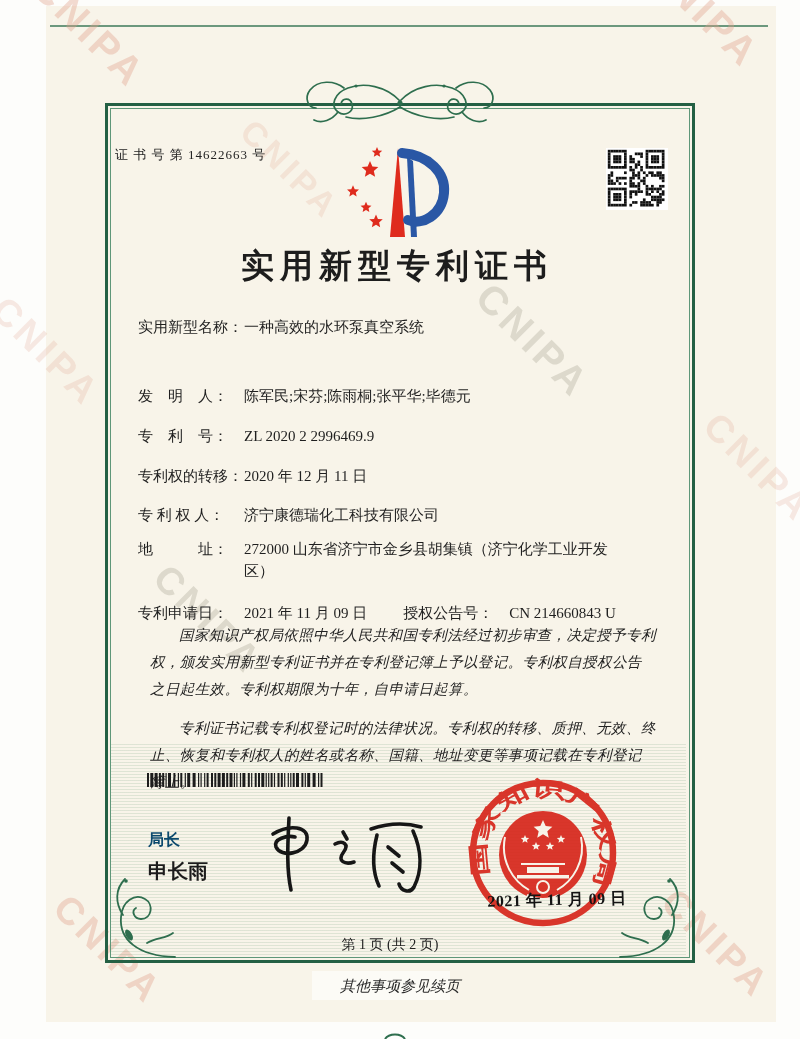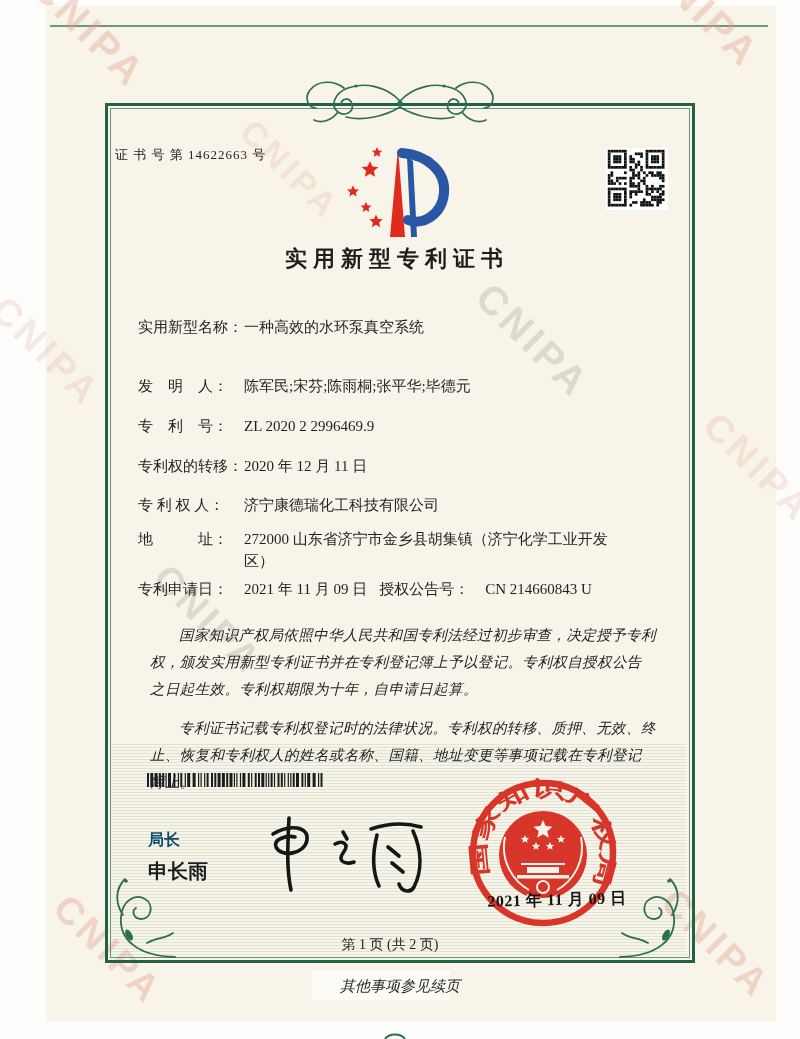--- a/index.html
+++ b/index.html
@@ -14,30 +14,30 @@
   .wm.grey{color:rgba(150,148,130,.28);}
   
   .frame{position:absolute;left:105px;top:103px;width:584px;height:854px;border:3px solid #246044;}
   .frame::after{content:"";position:absolute;inset:2px;border:1px solid #5f9779;}
   .texture-band{position:absolute;left:110px;top:744px;width:576px;height:214px;
       background:repeating-linear-gradient(180deg, rgba(96,148,110,.17) 0 1px, rgba(233,238,226,0) 1px 3px);}
   .cert-no{position:absolute;left:115px;top:146px;font-size:13px;color:#222;letter-spacing:1px;}
   .qr{position:absolute;left:606px;top:148px;width:62px;height:62px;background:#fff;}
   .logo{position:absolute;left:335px;top:141px;width:130px;height:100px;}
   .title{position:absolute;left:105px;top:244px;width:584px;text-align:center;
-      font-size:22px;font-weight:bold;color:#1d1d1d;letter-spacing:6px;}
+      font-size:33px;font-weight:bold;color:#1d1d1d;letter-spacing:6px;}
   .fields{position:absolute;left:138px;top:316px;width:528px;font-size:15px;color:#1f1f1f;}
   .row{display:flex;line-height:22px;margin-bottom:18px;}
-  .row.r1{margin-bottom:37px;}
+  .row.r1{margin-bottom:47px;}
   .row.r4{margin-bottom:17px;}
   .row.r5{margin-bottom:12px;}
-  .row.r6{margin-bottom:6px;}
+  .row.r6{margin-bottom:20px;}
   .flabel{flex:0 0 106px;white-space:nowrap;}
   .fvalue{white-space:pre-line;}
-  .pair2{margin-left:12px;display:flex;font-family:Liberation Serif, serif;}
+  .pair2{margin-left:36px;display:flex;font-family:Liberation Serif, serif;}
   .paras{position:absolute;left:138px;top:610px;width:530px;font-size:14.5px;line-height:27px;
       color:#222;font-style:italic;letter-spacing:.4px;}
   .paras p{margin:12px;text-indent:2em;}
   .barcode{position:absolute;left:147px;top:772px;width:178px;height:16px;}
   .sig-title{position:absolute;left:148px;top:830px;font-size:16px;font-weight:bold;color:#0c4a6e;
       font-family:"Liberation Sans","DejaVu Sans",sans-serif;}
   .sig-name{position:absolute;left:148px;top:858px;font-size:20px;font-weight:bold;color:#1c1c1c;
       font-family:"Liberation Sans","DejaVu Sans",sans-serif;}
   .signature{position:absolute;left:255px;top:810px;width:180px;height:88px;}
   .seal{position:absolute;left:465px;top:775px;width:156px;height:156px;opacity:.93;}

